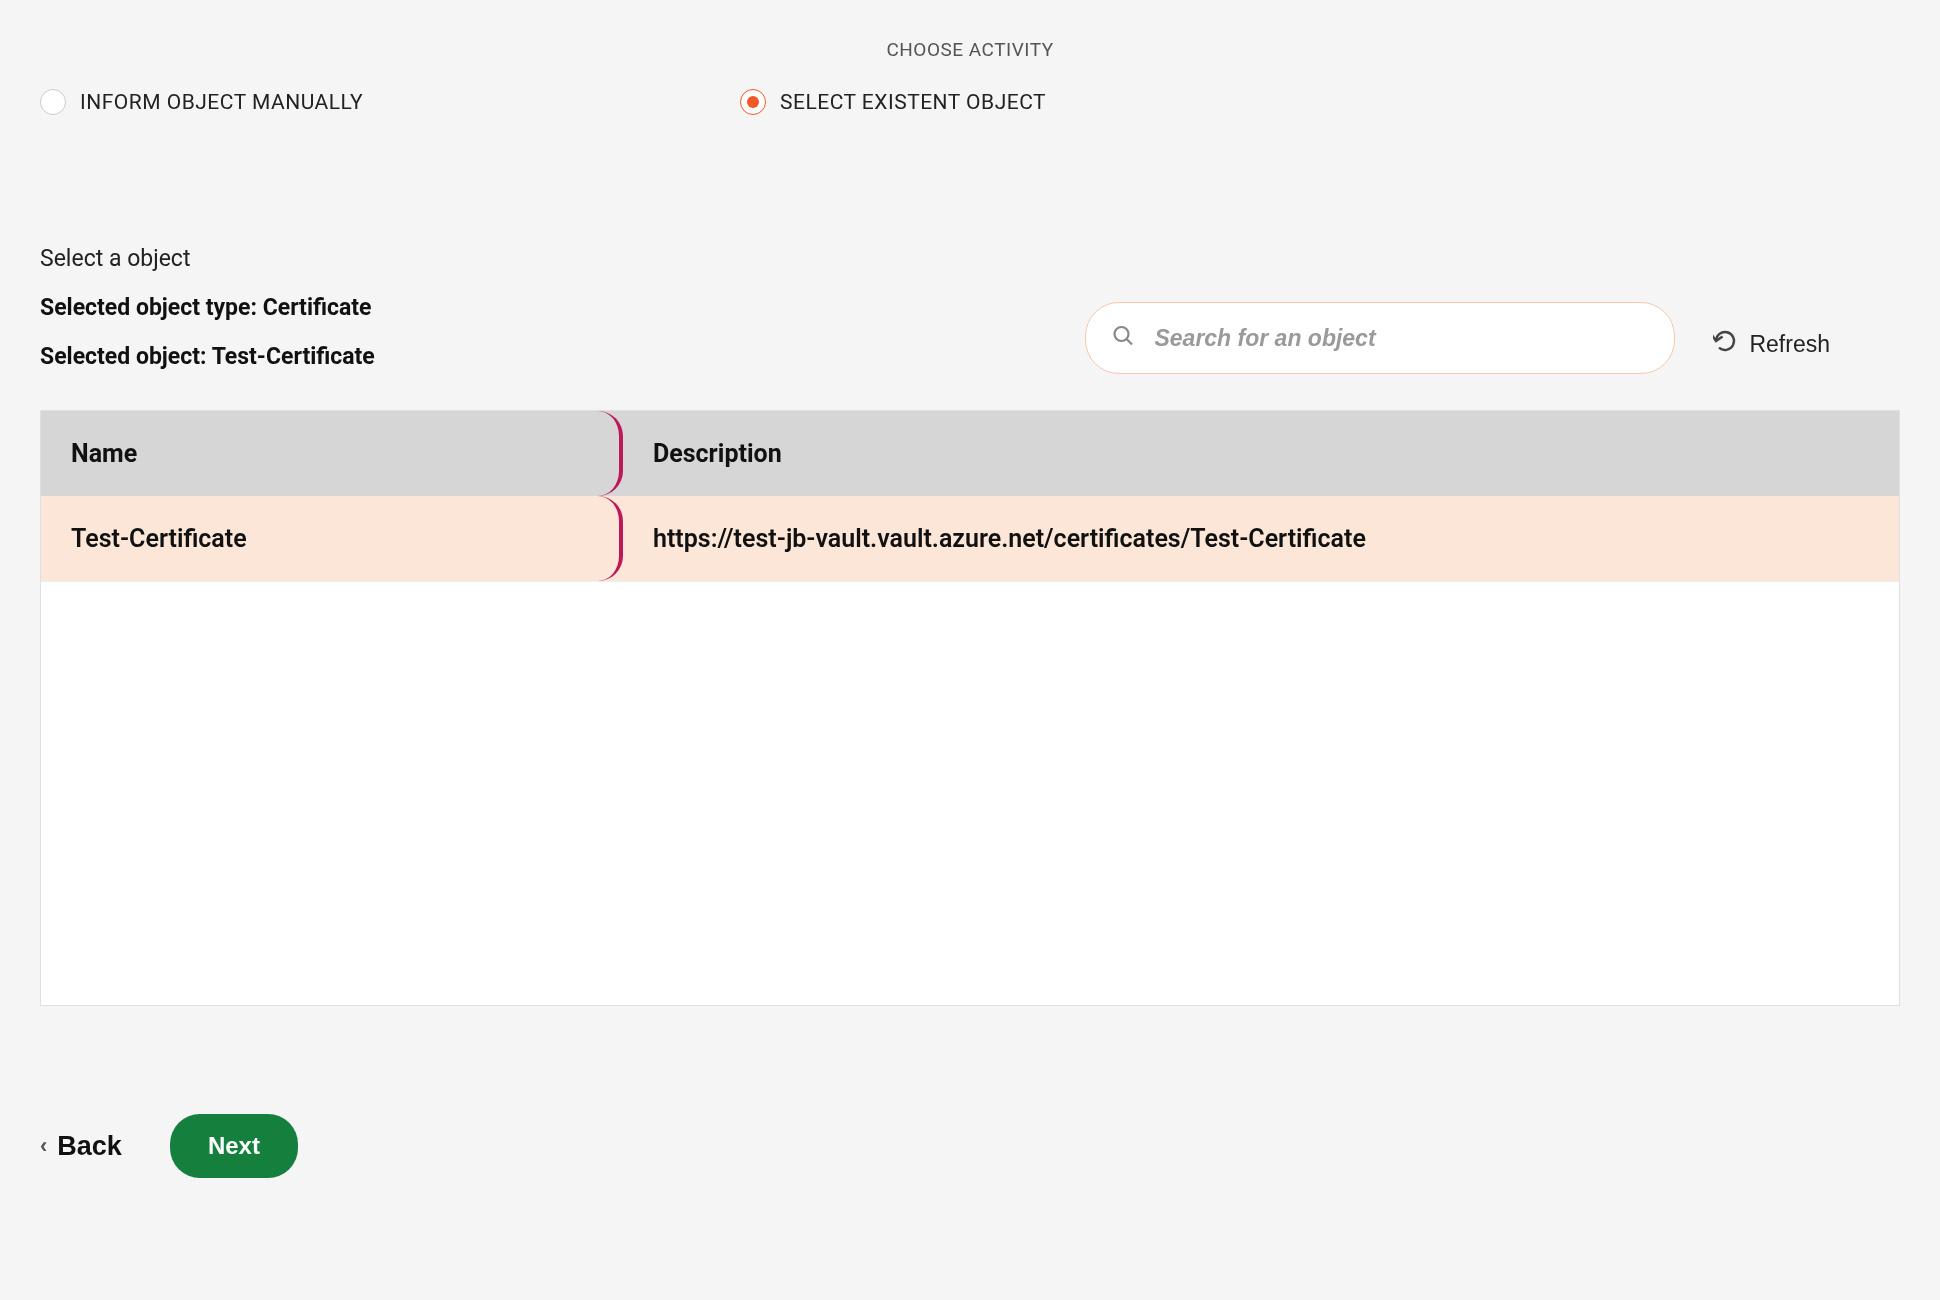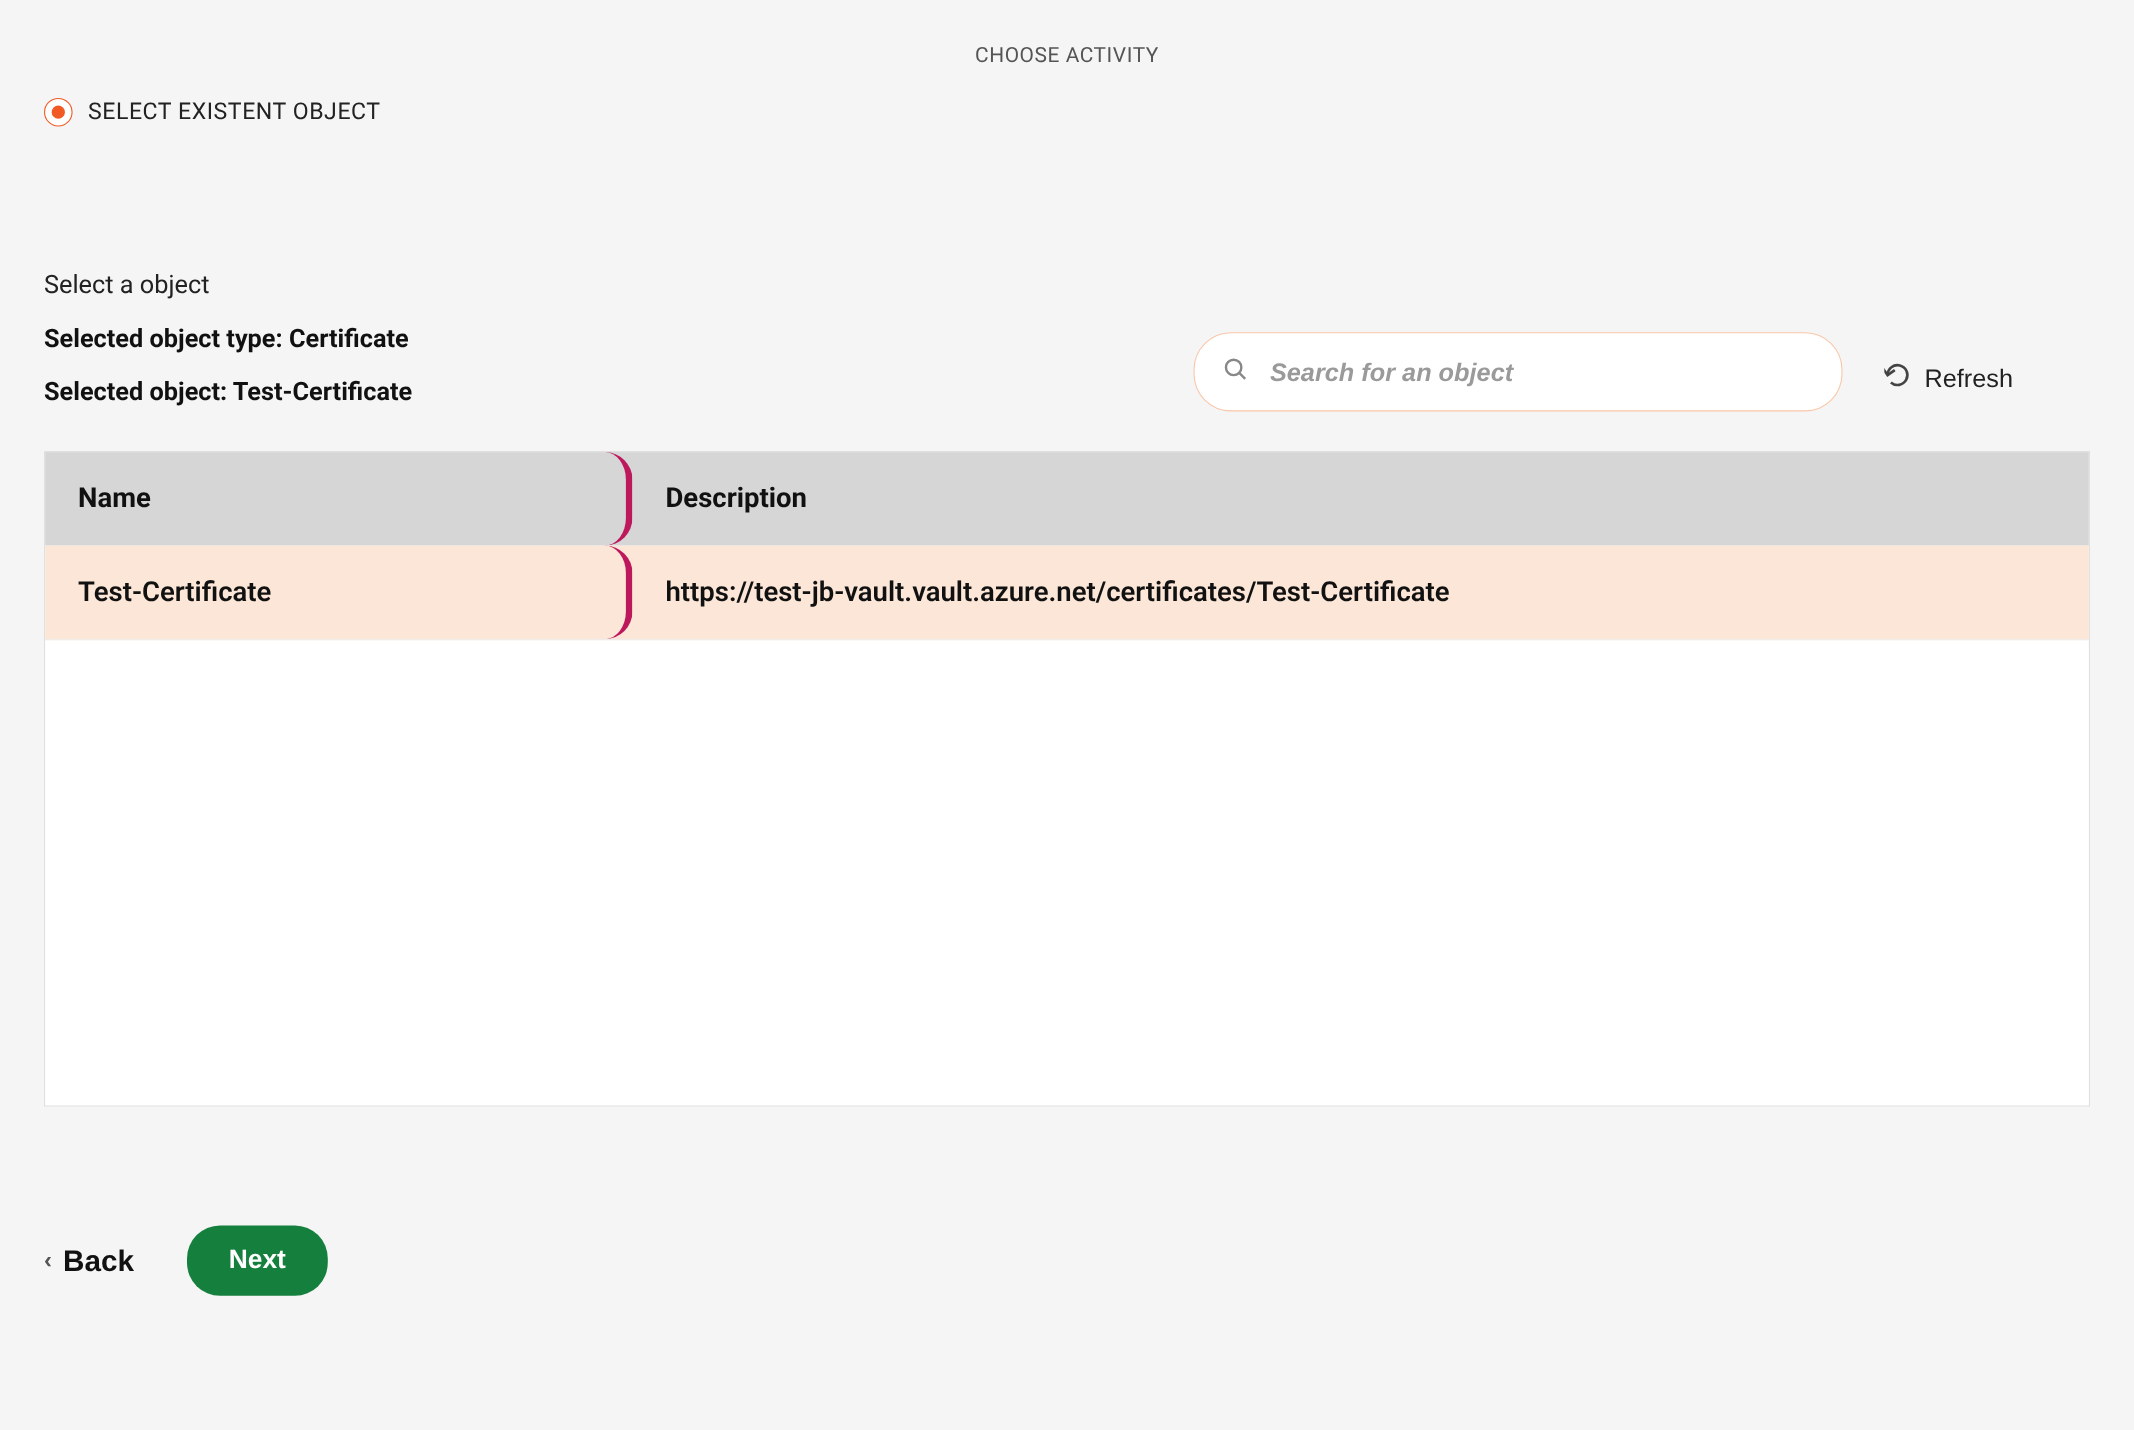--- a/index.html
+++ b/index.html
@@ -132,22 +132,22 @@
   display: flex;
   background: #d6d6d6;
 }
 .th {
   padding: 28px 30px;
   font-size: 25px;
   font-weight: 700;
   color: #111;
 }
 .col-name {
-  width: 534px;
-  border-right: 6px solid #be185d;
+  width: 582px;
+  border-right: 4px solid #be185d;
   border-radius: 25px;
 }
 .col-desc {
   flex: 1;
 }
 .table-row {
   display: flex;
   border-bottom: 1px solid #eee;
 }
 .table-row.selected {
@@ -197,20 +197,24 @@
   color: #fff;
   padding: 18px 34px;
 }
 </style>
 </head>
 <body>
 
 <div class="section-label">CHOOSE ACTIVITY</div>
 
 <div class="radio-row">
+  <label class="radio-option">
+    <span class="radio-circle"></span>
+    <span class="radio-label">INFORM OBJECT MANUALLY</span>
+  </label>
   <label class="radio-option">
     <span class="radio-circle selected"></span>
     <span class="radio-label">SELECT EXISTENT OBJECT</span>
   </label>
 </div>
 
 <div class="subheading">Select a object</div>
 <div class="bold-line">Selected object type: Certificate</div>
 <div class="bold-line">Selected object: Test-Certificate</div>
 

